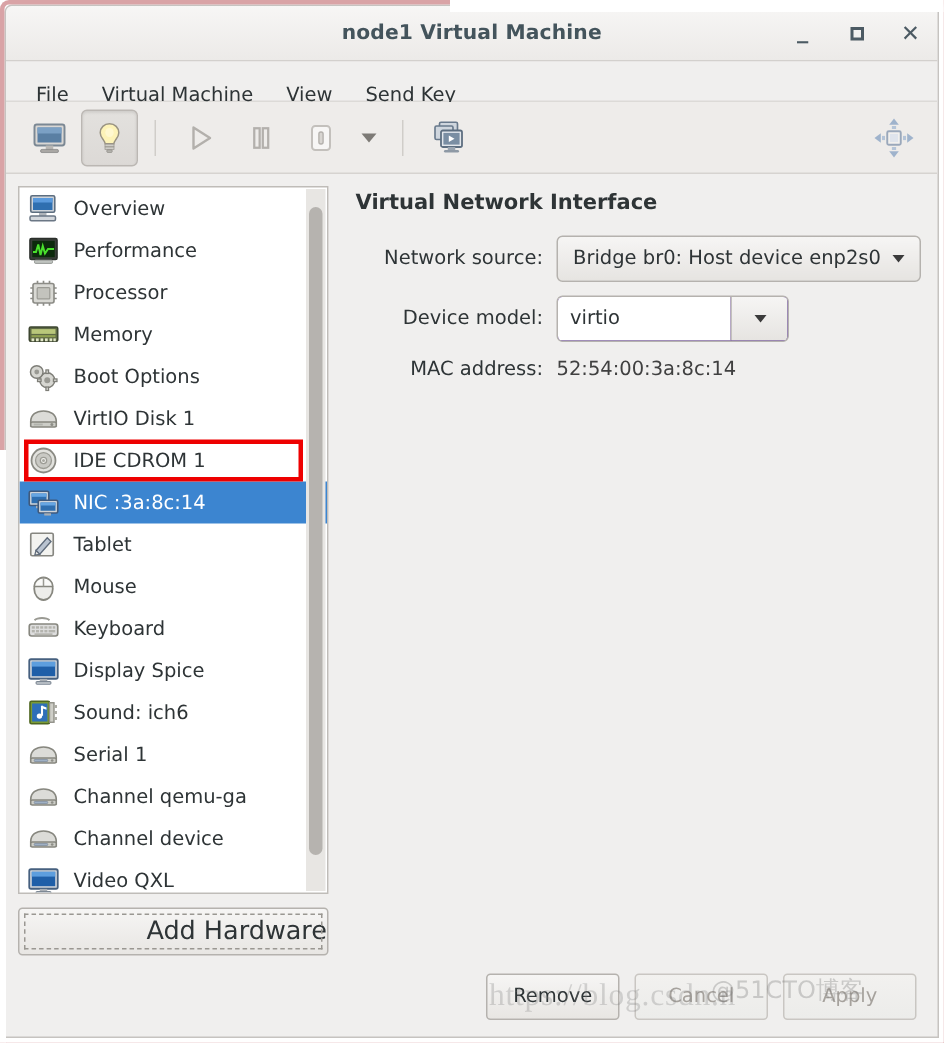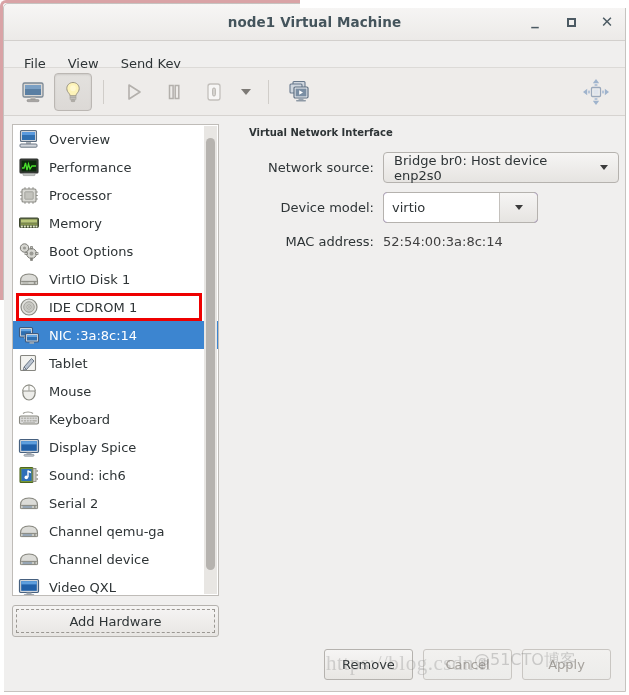--- a/index.html
+++ b/index.html
@@ -132,21 +132,21 @@
     display: flex; align-items: center; justify-content: center;
     cursor: pointer;
   }
   .tb-spacer { flex: 1; }
 
   
   .content {
     flex: 1;
     display: flex;
     padding: 8px 8px 0 8px;
-    gap: 12px;
+    gap: 0px;
     min-height: 0;
   }
   .left-pane {
     width: 207px;
     flex: 0 0 207px;
     display: flex;
     flex-direction: column;
     min-height: 0;
   }
   .hw-list-wrap {
@@ -208,43 +208,43 @@
     border-radius: 5px;
   }
 
   .add-hw-btn {
     margin-top: 9px;
     height: 32px;
     flex: 0 0 32px;
     background: linear-gradient(to bottom,#f6f5f4,#e8e6e3);
     border: 1px solid #b5b2ae;
     border-radius: 3px;
-    display: flex; align-items: center; justify-content: center;
-    font-size: 13px;
+    display: flex; align-items: center; justify-content: flex-end;
+    font-size: 17px;
     color: #2e3436;
     cursor: pointer;
     position: relative;
   }
   .add-hw-btn .focus-ring {
     position: absolute;
     left: 3px; right: 3px; top: 3px; bottom: 3px;
     border: 1px dashed #9a9792;
     pointer-events: none;
   }
 
   
   .right-pane {
     flex: 1;
     padding: 3px 0 0 18px;
     display: flex;
     flex-direction: column;
     min-width: 0;
   }
   .panel-title {
-    font-size: 10px;
+    font-size: 14px;
     font-weight: bold;
     color: #2e3436;
     margin-bottom: 14px;
   }
   .form-row {
     display: flex;
     align-items: center;
     margin-bottom: 9px;
   }
   .form-label {
@@ -376,20 +376,21 @@
         <span class="wb-max-sq"></span>
       </div>
       <div class="win-btn">
         <span class="wb-close">✕</span>
       </div>
     </div>
   </div>
 
   <div class="menubar">
     <div class="menu-item">File</div>
+    <div class="menu-item">Virtual Machine</div>
     <div class="menu-item">View</div>
     <div class="menu-item">Send Key</div>
   </div>
 
   <div class="toolbar">
 
     <div class="tb-btn">
       <svg width="24" height="22" viewBox="0 0 24 22">
         <rect x="2" y="2" width="20" height="14" rx="1.6" fill="#d9d7d4" stroke="#7b8894" stroke-width="1.3"></rect>
         <rect x="4" y="4" width="16" height="10" fill="#5a7fa3"></rect>
@@ -642,21 +643,21 @@
               </svg>
               <span class="hw-label">Sound: ich6</span>
             </div>
             <div class="hw-item">
               <svg class="hw-icon" viewBox="0 0 22 20">
                 <path d="M2.5 12 C2.5 7.5 6 5 11 5 C16 5 19.5 7.5 19.5 12 L19.5 15 L2.5 15 Z" fill="#dcdcd8" stroke="#87877f" stroke-width="1.1"></path>
                 <rect x="2.5" y="12.4" width="17" height="3.2" rx="1" fill="#cccdc7" stroke="#87877f" stroke-width="1"></rect>
                 <rect x="4.8" y="13.3" width="9" height="1.4" rx=".5" fill="#9fb0c4" stroke="#7b8a9c" stroke-width=".5"></rect>
                 <circle cx="16.8" cy="14" r=".9" fill="#8d8d86"></circle>
               </svg>
-              <span class="hw-label">Serial 2</span>
+              <span class="hw-label">Serial 1</span>
             </div>
             <div class="hw-item">
               <svg class="hw-icon" viewBox="0 0 22 20">
                 <path d="M2.5 12 C2.5 7.5 6 5 11 5 C16 5 19.5 7.5 19.5 12 L19.5 15 L2.5 15 Z" fill="#dcdcd8" stroke="#87877f" stroke-width="1.1"></path>
                 <rect x="2.5" y="12.4" width="17" height="3.2" rx="1" fill="#cccdc7" stroke="#87877f" stroke-width="1"></rect>
                 <rect x="4.8" y="13.3" width="9" height="1.4" rx=".5" fill="#9fb0c4" stroke="#7b8a9c" stroke-width=".5"></rect>
                 <circle cx="16.8" cy="14" r=".9" fill="#8d8d86"></circle>
               </svg>
               <span class="hw-label">Channel qemu-ga</span>
             </div>

